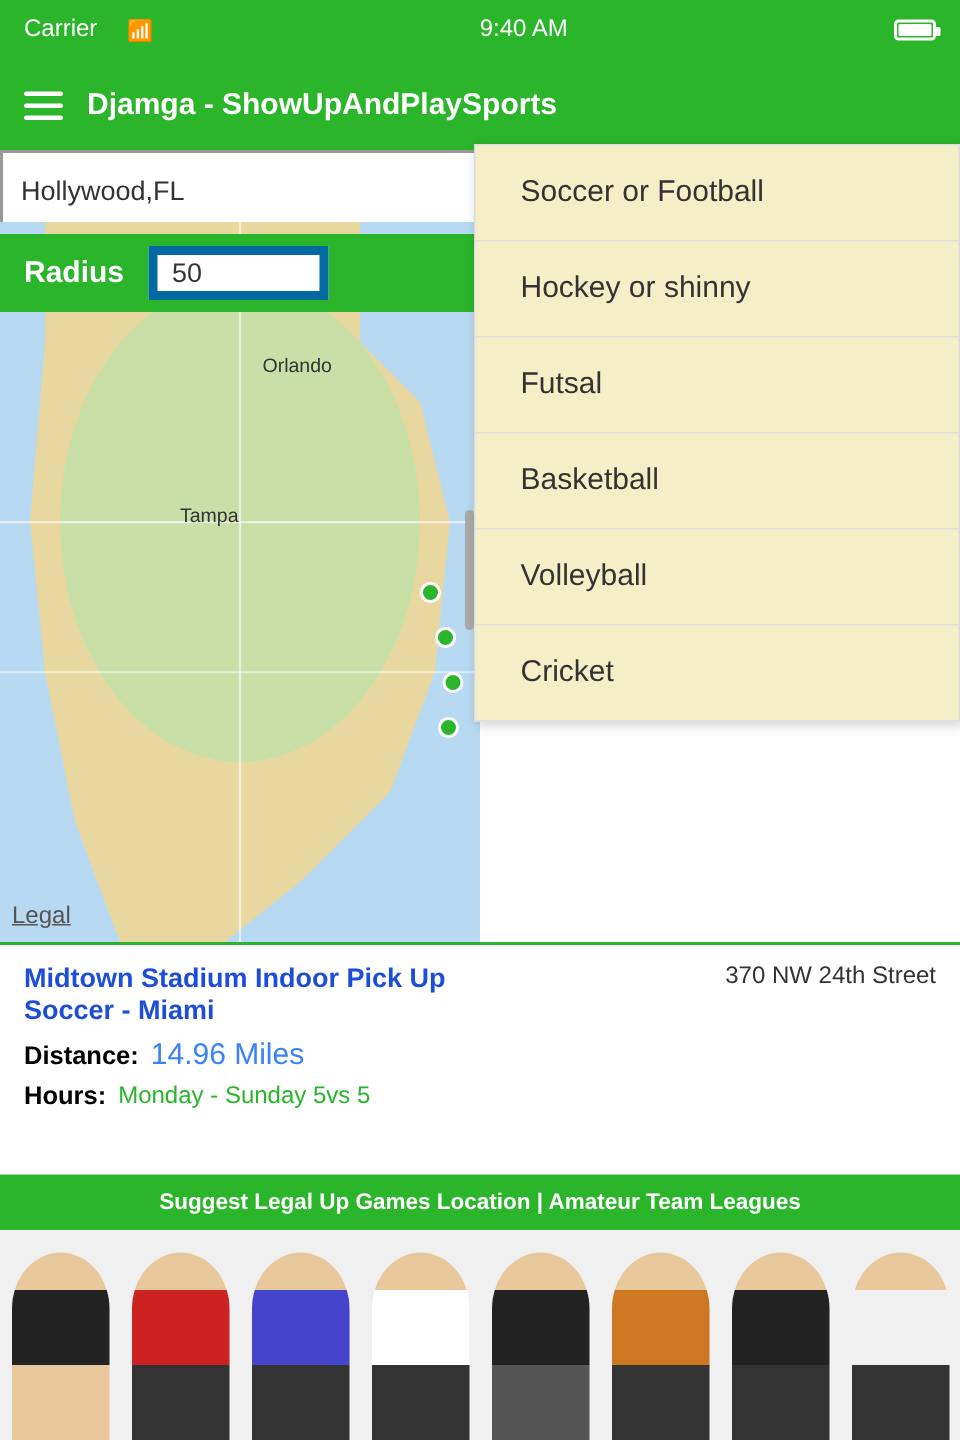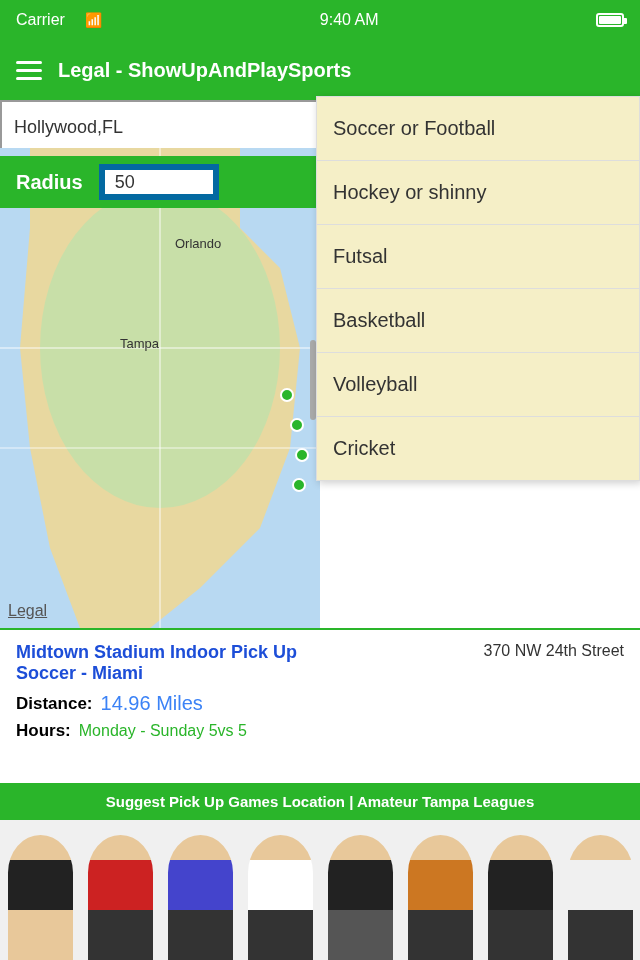--- a/index.html
+++ b/index.html
@@ -69,21 +69,21 @@
     }
 
     
     .dropdown-container {
       position: absolute; left: 316px; top: 96px;
       width: 324px; background: #f5efc7;
       z-index: 100; border: 1px solid #ddd;
       box-shadow: 2px 2px 8px rgba(0,0,0,0.2);
     }
     .dropdown-item {
-      padding: 20px 16px;
+      padding: 20px 30px;
       font-size: 20px; color: #333;
       border-bottom: 1px solid #ddd;
       cursor: pointer;
     }
     .dropdown-item:last-child { border-bottom: none; }
 
     
     .map-area {
       position: absolute; left: 0; top: 148px;
       width: 320px; height: 480px;
@@ -170,21 +170,21 @@
     <div class="battery-fill"></div>
   </div>
 </div>
 
 <div class="nav-bar">
   <div class="hamburger">
     <span></span>
     <span></span>
     <span></span>
   </div>
-  <span class="nav-title">Legal - ShowUpAndPlaySports</span>
+  <span class="nav-title">Djamga - ShowUpAndPlaySports</span>
 </div>
 
 <div class="search-row">
   <input class="location-input" type="text" value="Hollywood,FL" style="">
   <input class="sports-input" type="text" placeholder="Sports" style="">
 </div>
 
 <div class="radius-row">
   <span class="radius-label">Radius</span>
   <input class="radius-input" type="text" value="50" style="">
@@ -234,21 +234,21 @@
     <span class="result-distance-label">Distance:</span>
     <span class="result-distance-value">14.96 Miles</span>
   </div>
   <div class="result-hours-row">
     <span class="result-hours-label">Hours:</span>
     <span class="result-hours-value">Monday - Sunday 5vs 5</span>
   </div>
 </div>
 
 <div class="bottom-cta">
-  <span>Suggest Pick Up Games Location | Amateur Tampa Leagues</span>
+  <span>Suggest Legal Up Games Location | Amateur Team Leagues</span>
 </div>
 
 <div class="people-strip">
   <div class="person">
     <div class="person-silhouette p1"></div>
   </div>
   <div class="person">
     <div class="person-silhouette p2"></div>
   </div>
   <div class="person">

